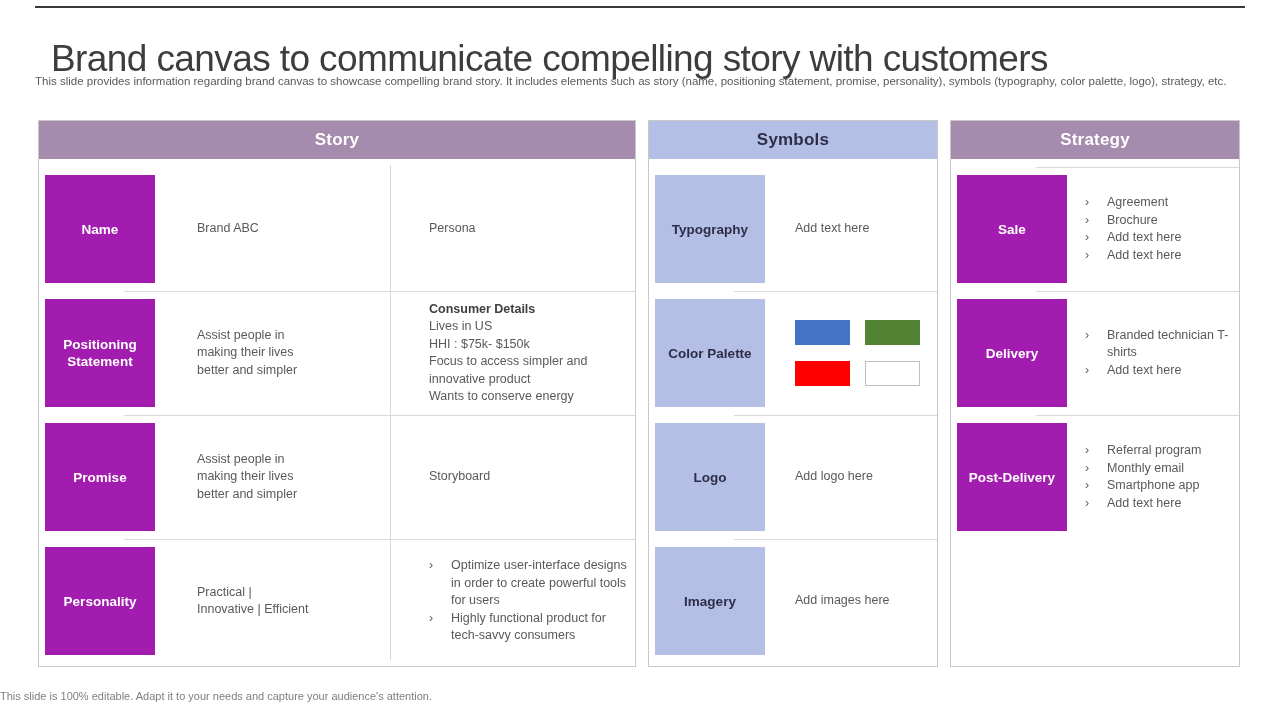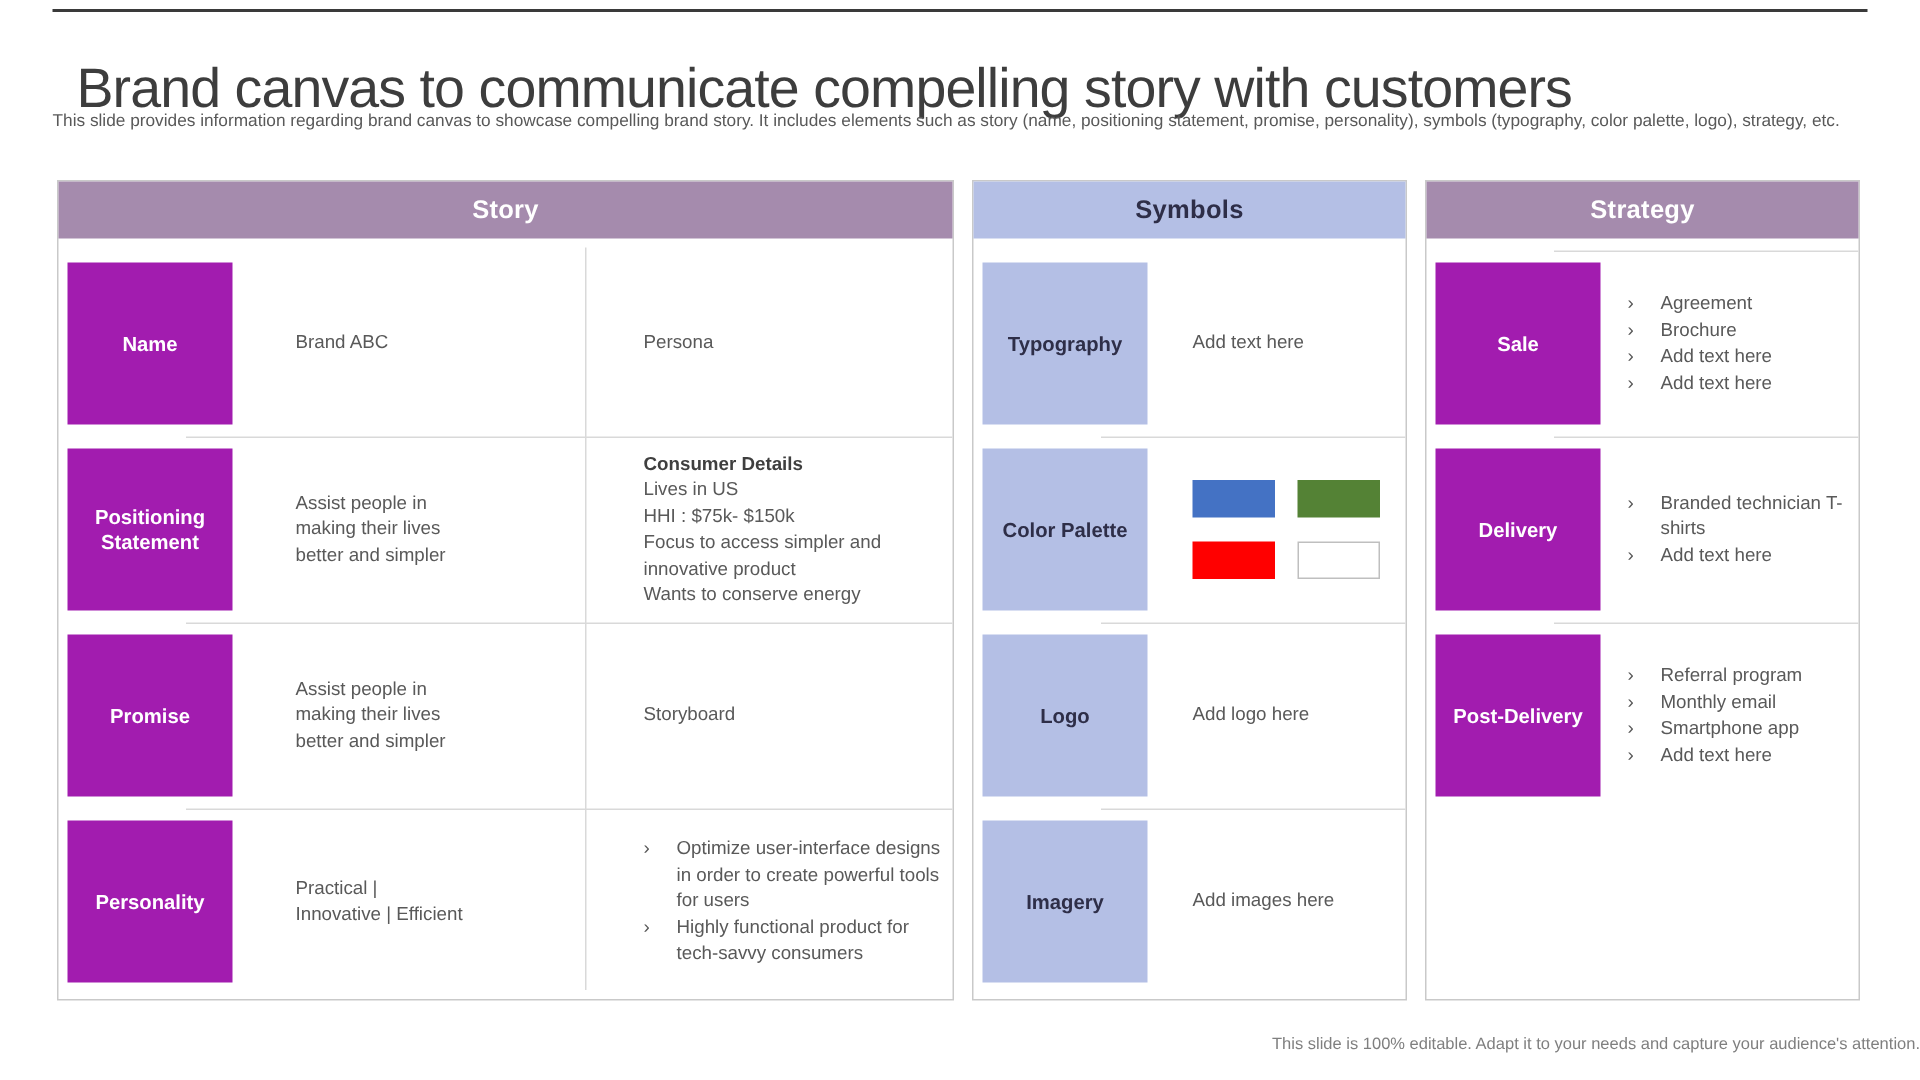--- a/index.html
+++ b/index.html
@@ -36,21 +36,21 @@
   .t-strategy .cell.c0{padding-left:18px;}
   .vline{position:absolute;left:351px;top:6px;bottom:6px;width:1px;background:#d9d9d9;}
   .rich-heading{font-weight:700;color:#3f3f3f;}
   .bullet{display:flex;}
   .bullet .mk{width:22px;flex:none;color:#595959;}
   .bullet .bt{flex:1;}
   .swatchgrid{display:flex;flex-direction:column;gap:16px;}
   .swatchrow{display:flex;gap:15px;}
   .sw{width:55px;height:25px;box-sizing:border-box;}
   .sw.bordered{border:1px solid #bfbfbf;}
-  .footer{position:absolute;left:0;right:0;top:690px;margin:0;text-align:right;
+  .footer{position:absolute;left:0;right:0;top:690px;margin:0;text-align:left;
           font-size:11px;color:#7f7f7f;}
 </style>
 </head>
 <body>
 
 <div class="slide">
   <div class="top-accent"></div>
   <h1 class="title">Brand canvas to communicate compelling story with customers</h1>
   <p class="desc">This slide provides information regarding brand canvas to showcase compelling brand story. It includes elements such as story (name, positioning statement, promise, personality), symbols (typography, color palette, logo), strategy, etc.</p>
   <div id="tables-root">

